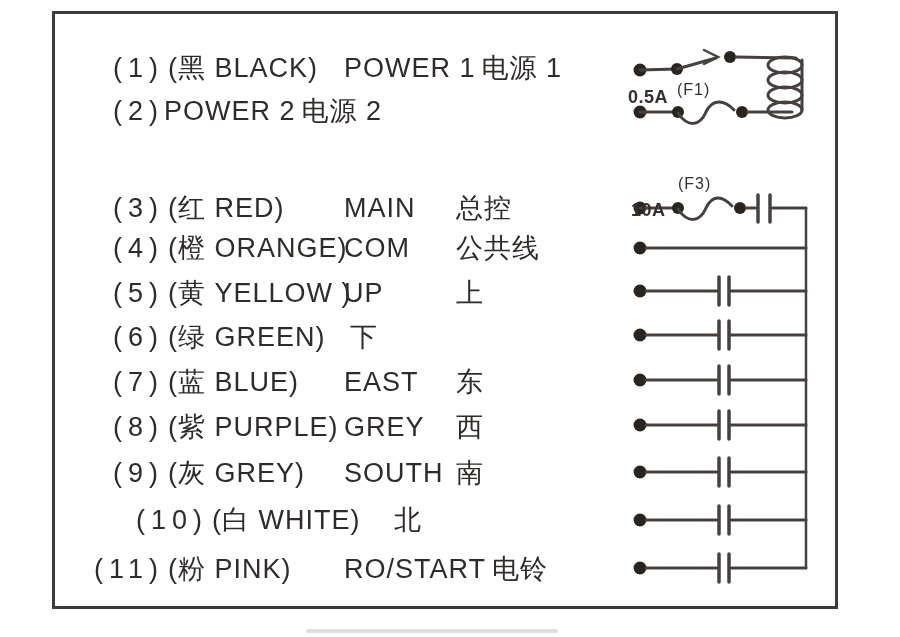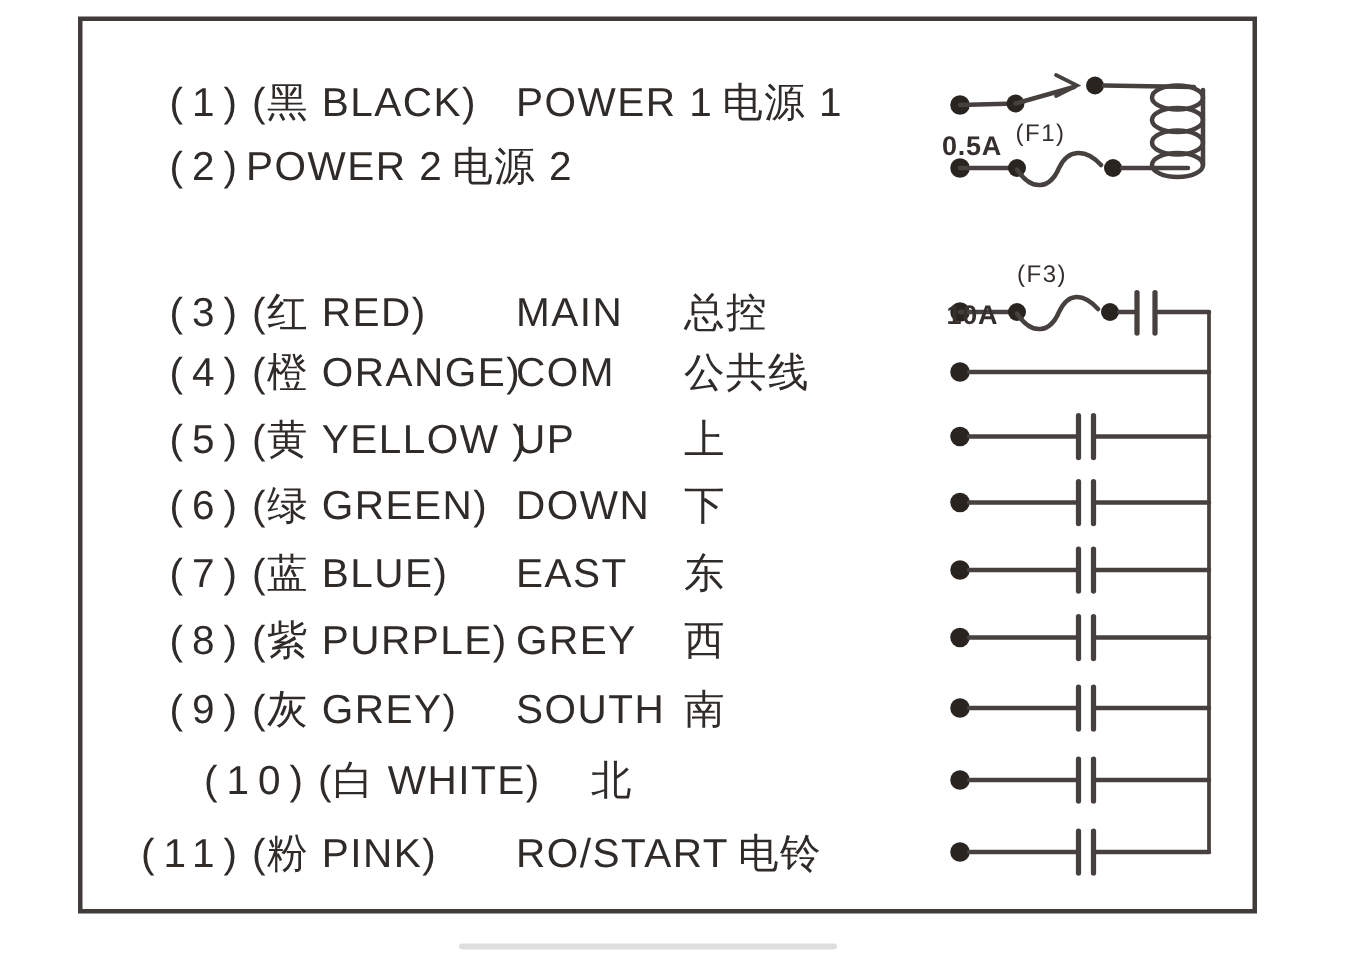--- a/index.html
+++ b/index.html
@@ -64,21 +64,20 @@
   </div>
     <div class="row" style="top: 272px;">
     <span class="num">(5)</span>
     <span class="color">(黄 YELLOW )</span>
     <span class="eng">UP</span>
     <span class="chn">上</span>
   </div>
     <div class="row" style="top: 316px;">
     <span class="num">(6)</span>
     <span class="color">(绿 GREEN)</span>
-    <span class="eng">DOWN</span>
     <span class="chn">下</span>
   </div>
     <div class="row" style="top: 361px;">
     <span class="num">(7)</span>
     <span class="color">(蓝 BLUE)</span>
     <span class="eng">EAST</span>
     <span class="chn">东</span>
   </div>
     <div class="row" style="top: 406px;">
     <span class="num">(8)</span>

